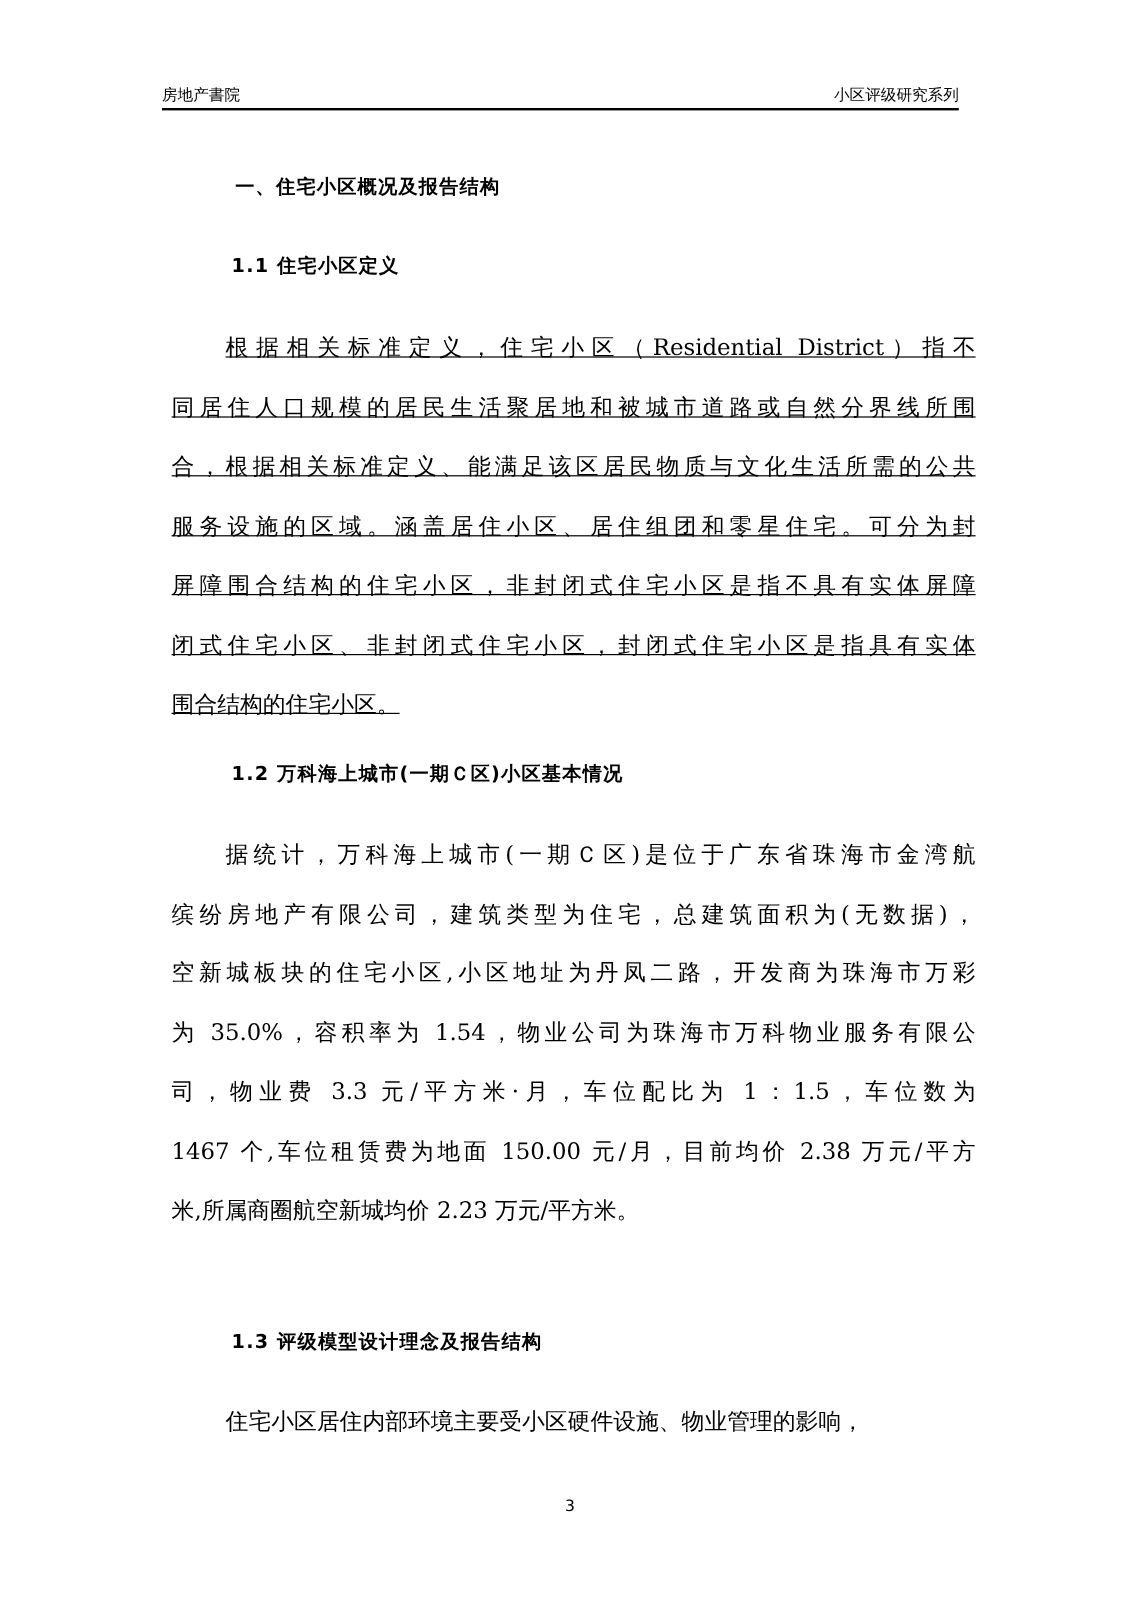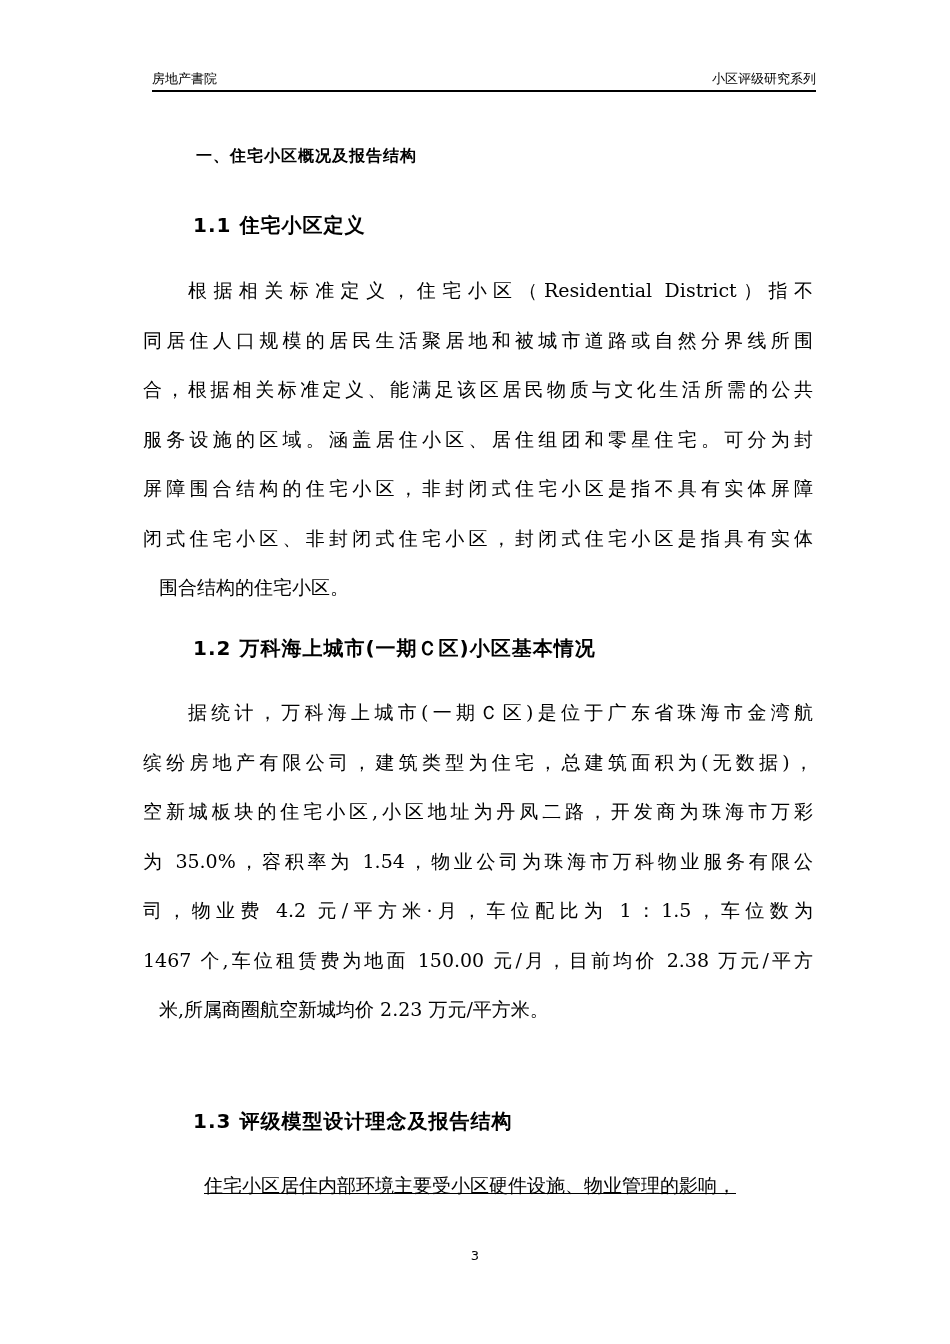--- a/index.html
+++ b/index.html
@@ -1,64 +1,64 @@
 <!DOCTYPE html>
 <html><head>
 <meta charset="utf-8">
 <style>
   html, body { margin:0; padding:0; background:#ffffff; }
   body { width:950px; height:1344px; position:relative; overflow:hidden;
          font-family:"DejaVu Serif", "Liberation Serif", serif; color:#000; }
-  .header { position:absolute; left:152px; top:68px; width:664px; height:22px;
+  .header { position:absolute; left:135px; top:68px; width:664px; height:22px;
             border-bottom:2px solid #000; font-family:"DejaVu Sans","Liberation Sans",sans-serif;
             font-size:13px; }
   .header .left { position:absolute; left:0; top:2px; }
   .header .right { position:absolute; right:0; top:2px; }
   .h1 { position:absolute; left:196px; top:146px; font-size:16px; font-weight:bold;
         font-family:"DejaVu Sans","Liberation Sans",sans-serif; letter-spacing:1px; }
-  .h2 { position:absolute; left:193px; font-size:20px; font-weight:bold;
+  .h2 { position:absolute; left:193px; font-size:16px; font-weight:bold;
         font-family:"DejaVu Sans","Liberation Sans",sans-serif; letter-spacing:1px; }
   .para { position:absolute; left:143px; width:670px; font-size:19px; }
   .line { height:49.5px; line-height:30px; white-space:nowrap; text-align:justify;
           text-align-last:justify; }
-  .line.last { text-align-last:left;margin-left:16px; }
+  .line.last { text-align-last:left; }
   .line.indent { padding-left:45px; }
   .footer { position:absolute; left:0; width:950px; top:1248px; text-align:center;
             font-family:"DejaVu Sans","Liberation Sans",sans-serif; font-size:13px; }
 </style>
 </head>
 <body>
 
 <div class="header">
   <span class="left">房地产書院</span>
   <span class="right">小区评级研究系列</span>
 </div>
 
 <div class="h1">一、住宅小区概况及报告结构</div>
 
 <div class="h2" style="top:212px;">1.1 住宅小区定义</div>
-<div class="para" style="top:275px;">
+<div class="para" style="top:275px;text-decoration:underline;">
   <div class="line indent">根据相关标准定义，住宅小区（Residential District）指不</div>
   <div class="line">同居住人口规模的居民生活聚居地和被城市道路或自然分界线所围</div>
   <div class="line">合，根据相关标准定义、能满足该区居民物质与文化生活所需的公共</div>
   <div class="line">服务设施的区域。涵盖居住小区、居住组团和零星住宅。可分为封</div>
   <div class="line">屏障围合结构的住宅小区，非封闭式住宅小区是指不具有实体屏障</div>
   <div class="line">闭式住宅小区、非封闭式住宅小区，封闭式住宅小区是指具有实体</div>
   <div class="line last">围合结构的住宅小区。</div>
 </div>
 
 <div class="h2" style="top:635px;">1.2 万科海上城市(一期Ｃ区)小区基本情况</div>
 <div class="para" style="top:697px;">
   <div class="line indent">据统计，万科海上城市(一期Ｃ区)是位于广东省珠海市金湾航</div>
   <div class="line">缤纷房地产有限公司，建筑类型为住宅，总建筑面积为(无数据)，</div>
   <div class="line">空新城板块的住宅小区,小区地址为丹凤二路，开发商为珠海市万彩</div>
   <div class="line">为 35.0%，容积率为 1.54，物业公司为珠海市万科物业服务有限公</div>
-  <div class="line">司，物业费 4.2 元/平方米·月，车位配比为 1：1.5，车位数为</div>
+  <div class="line">司，物业费 3.3 元/平方米·月，车位配比为 1：1.5，车位数为</div>
   <div class="line">1467 个,车位租赁费为地面 150.00 元/月，目前均价 2.38 万元/平方</div>
   <div class="line last">米,所属商圈航空新城均价 2.23 万元/平方米。</div>
 </div>
 
 <div class="h2" style="top:1108px;">1.3 评级模型设计理念及报告结构</div>
-<div class="para" style="top:1170px;text-decoration:underline;">
+<div class="para" style="top:1170px;">
   <div class="line indent last">住宅小区居住内部环境主要受小区硬件设施、物业管理的影响，</div>
 </div>
 
 <div class="footer">3</div>
 
 </body></html>

